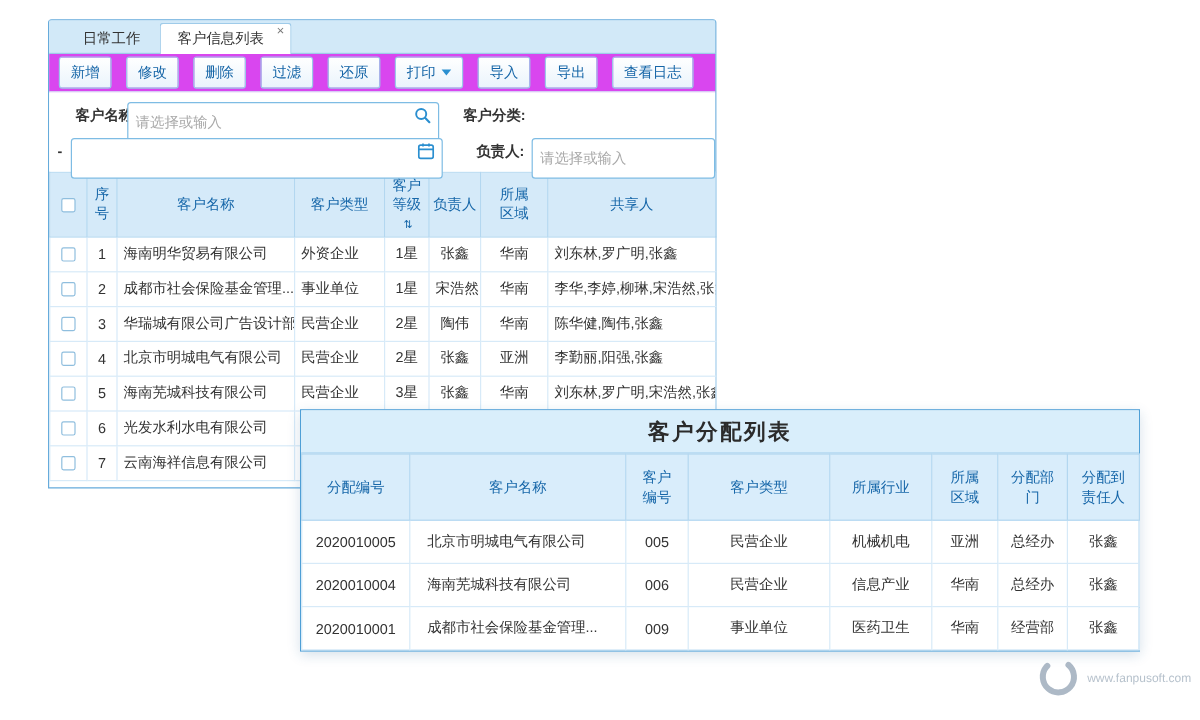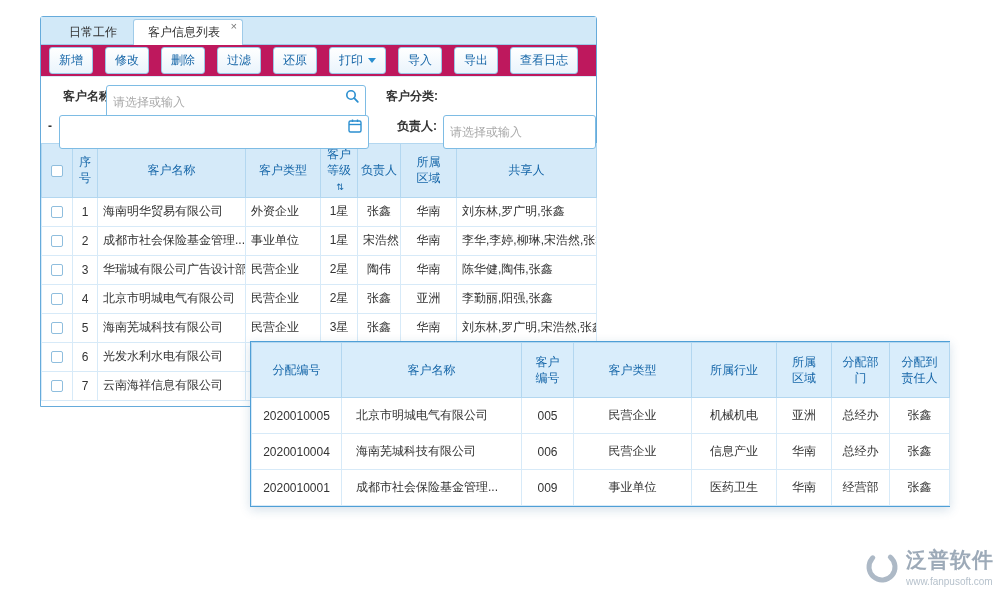--- a/index.html
+++ b/index.html
@@ -34,21 +34,21 @@
     height: 26px; line-height: 26px; margin-bottom: -1px;
     border-radius: 3px 3px 0 0; position: relative; padding-right: 22px; font-family: Liberation Mono, monospace;
   }
   .tab-close {
     position: absolute; right: 5px; top: 2px;
     font-size: 11px; line-height: 10px; color: #777; cursor: pointer;
   }
   .toolbar {
     height: 32px; display: flex; align-items: center;
     gap: 12px; padding: 0 8px;
-    border-bottom: 1px solid #d8eaf7; background: #be185d;
+    border-bottom: 1px solid #d8eaf7; background: #d946ef;
   }
   .tbtn {
     font-family: inherit; font-size: 12px; color: #1565a7;
     background: linear-gradient(#ffffff, #eaf4fc);
     border: 1px solid #9cc8e8; border-radius: 3px;
     padding: 4px 9px; display: inline-flex; align-items: center; gap: 5px;
     cursor: pointer; white-space: nowrap;
   }
   .caret {
     width: 0; height: 0; display: inline-block;
@@ -278,20 +278,21 @@
         <td class="c"></td>
         <td class="c link"></td>
         <td class="c"></td>
         <td class="l"></td>
       </tr>
     </tbody>
   </table>
 </div>
 
 <div class="dialog">
+  <div class="dlg-title">客户分配列表</div>
 
   <table class="dgrid">
     <colgroup>
       <col style="width:90px">
         <col style="width:180px">
         <col style="width:52px">
         <col style="width:118px">
       <col style="width:85px">
         <col style="width:55px">
         <col style="width:58px">
@@ -346,16 +347,15 @@
       </tr>
     </tbody>
   </table>
 </div>
 
 <div class="watermark">
   <svg width="36" height="36" viewBox="0 0 36 36">
     <circle cx="18" cy="18" r="13" fill="none" stroke="#a9b6c4" stroke-width="5" stroke-dasharray="62 20" stroke-linecap="round" transform="rotate(-50 18 18)"></circle>
   </svg>
   <div class="wm-text">
-    <div class="wm-name">泛普软件</div>
     <div class="wm-site">www.fanpusoft.com</div>
   </div>
 </div>
 
 </body></html>

